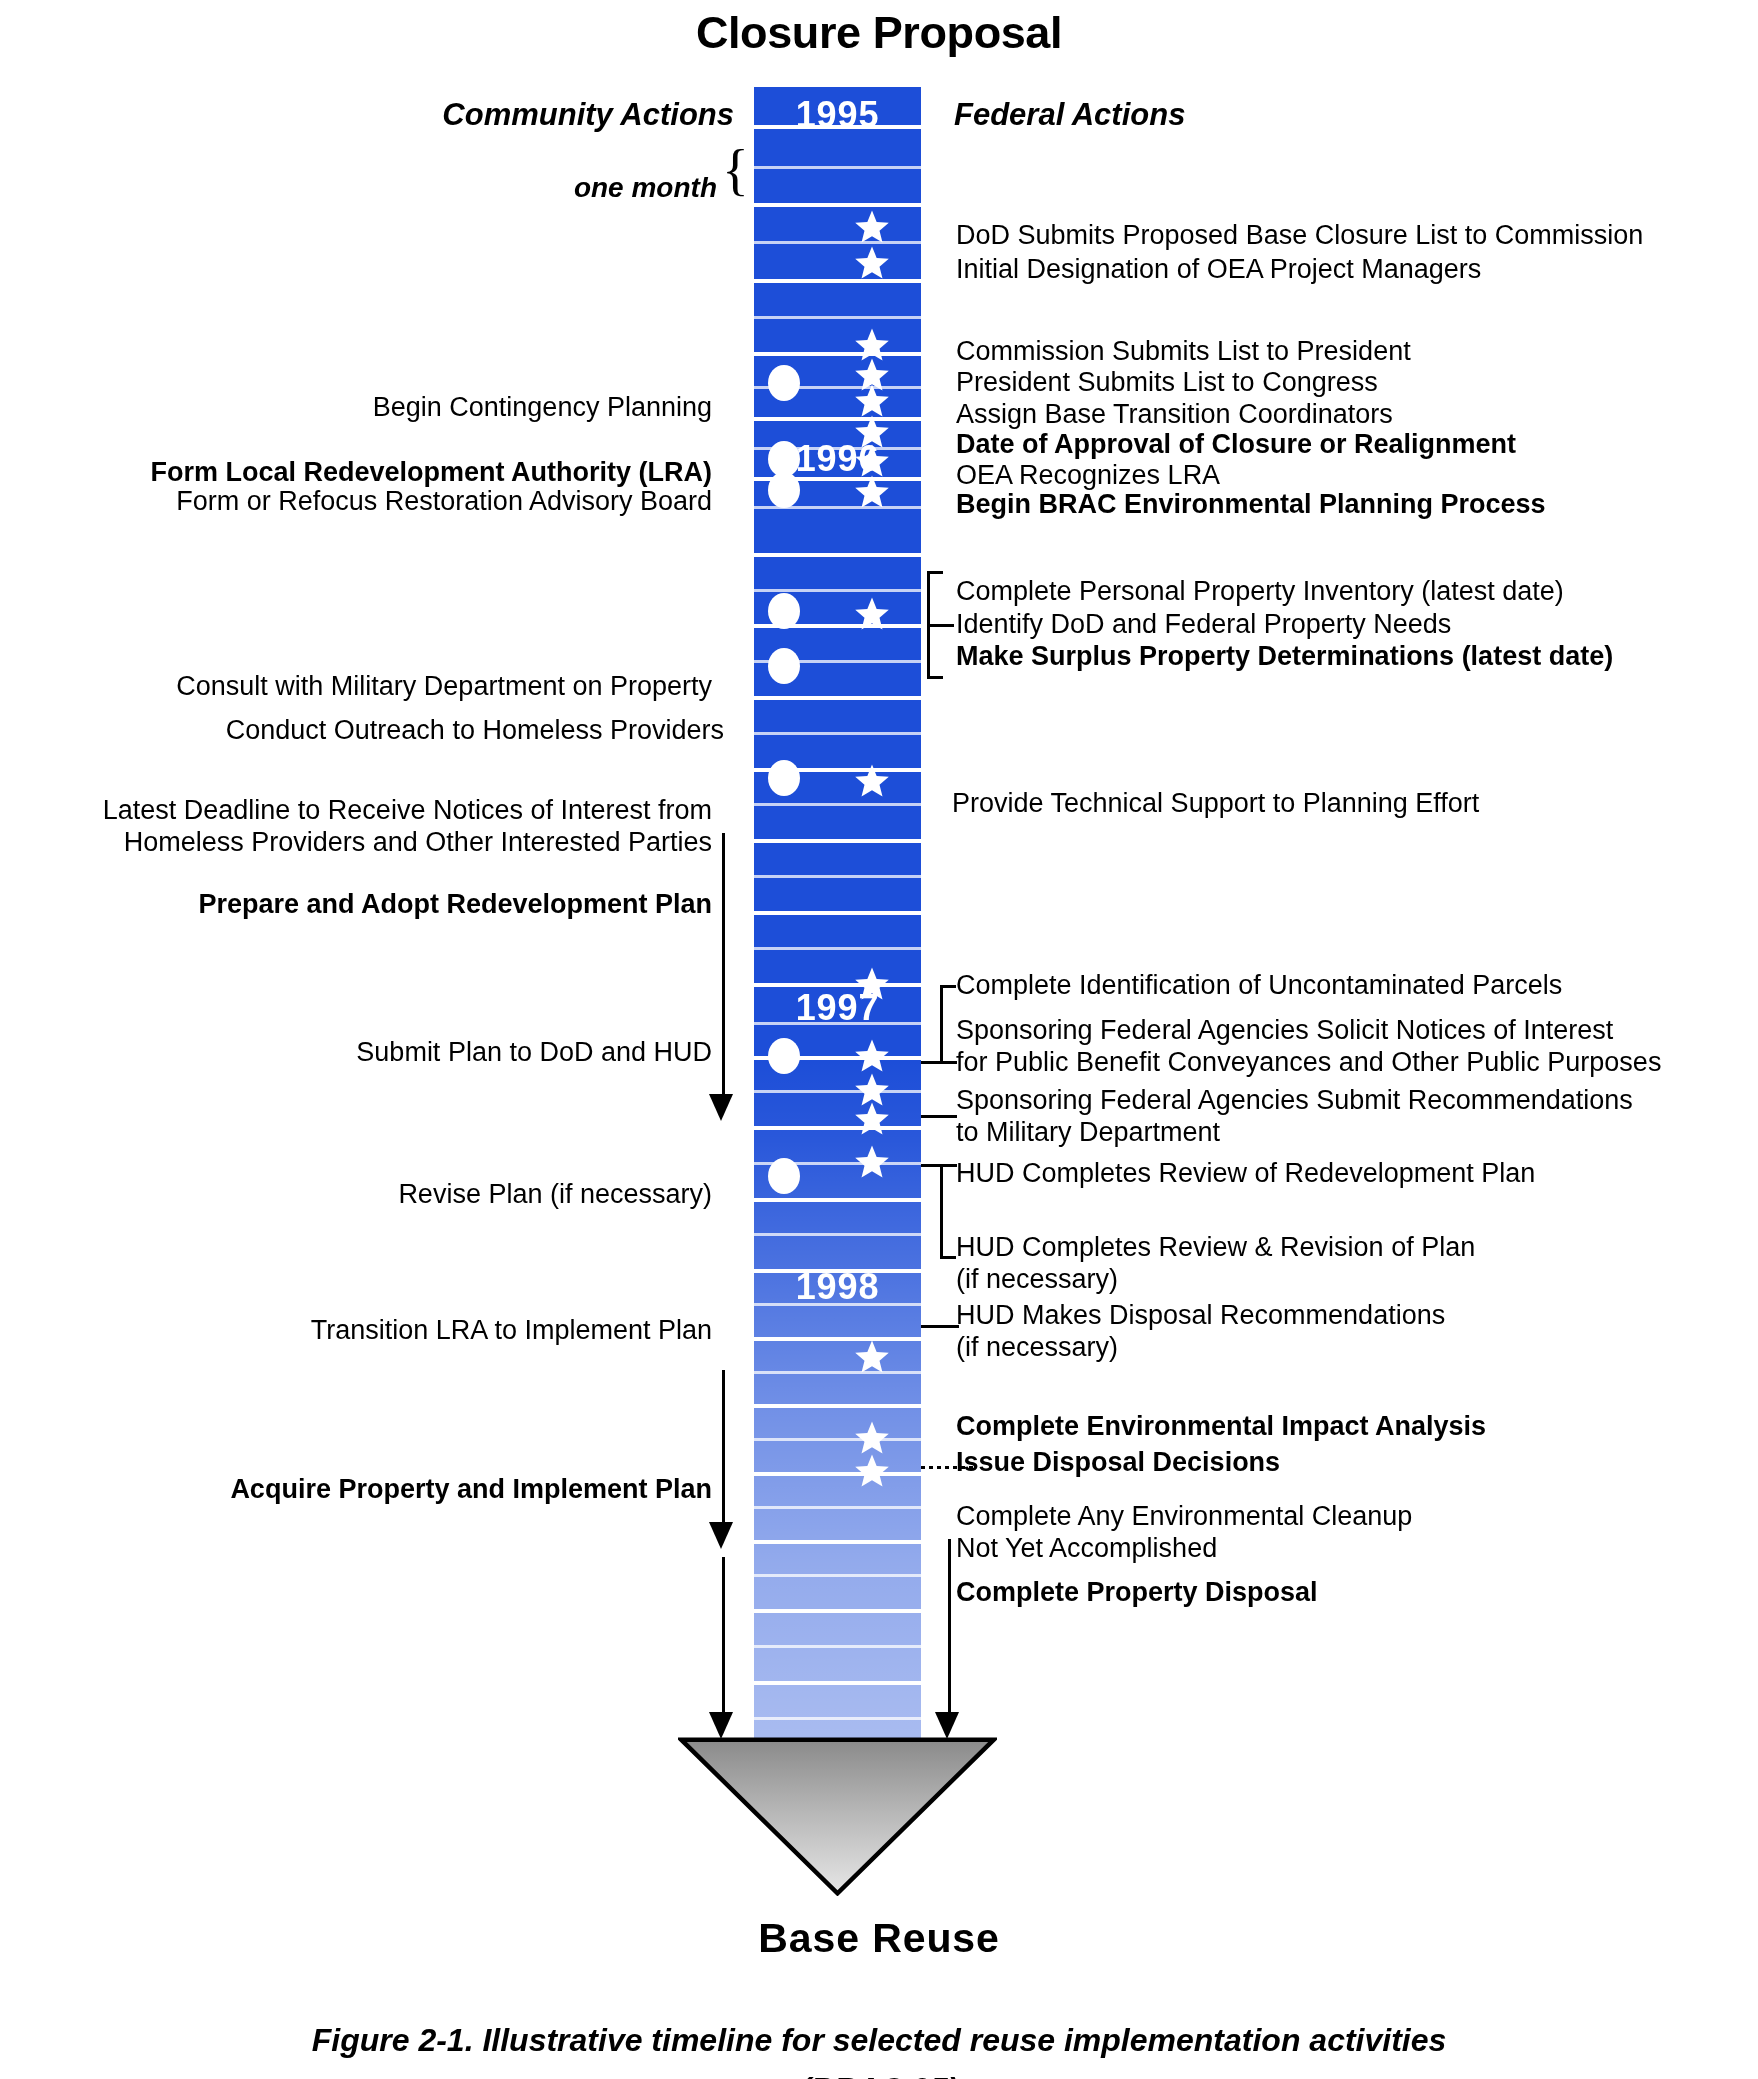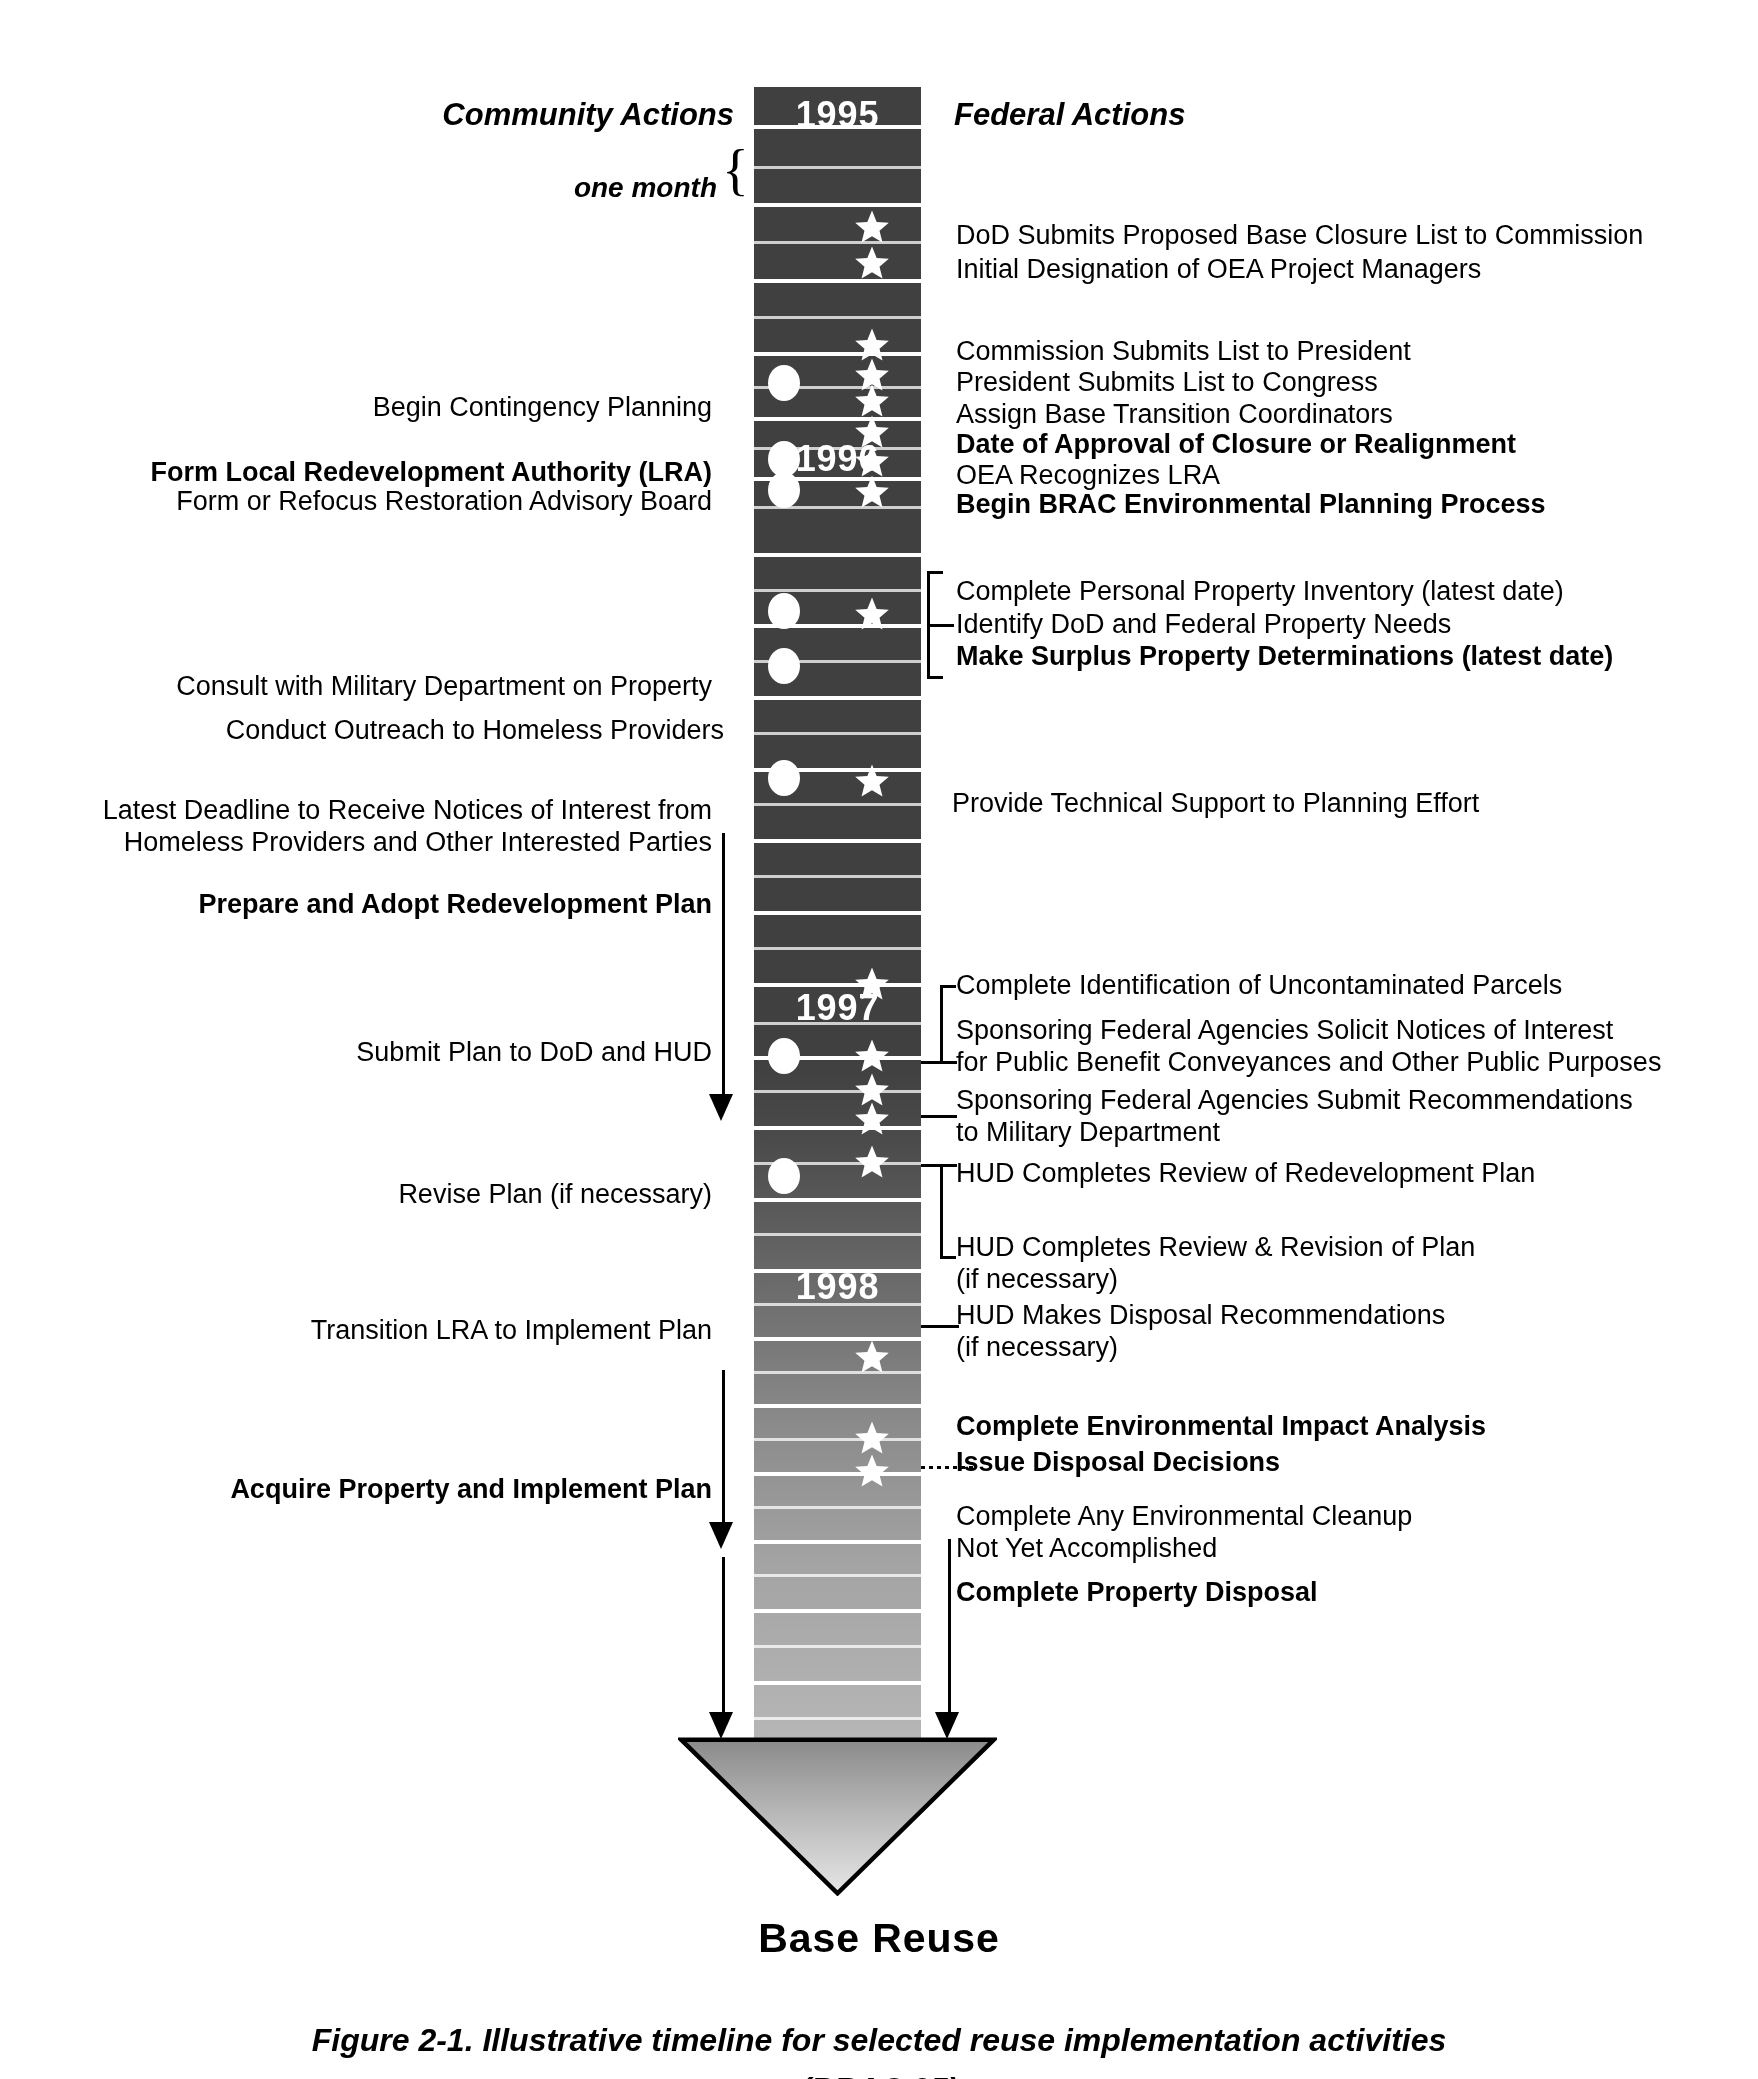--- a/index.html
+++ b/index.html
@@ -76,21 +76,21 @@
     color: #000;
   }
 
   
   #timeline {
     position: absolute;
     left: 754px;
     top: 87px;
     width: 167px;
     height: 1654px;
-    background: #404040;
+    background: #1d4ed8;
     overflow: hidden;
   }
   
   #timeline .fade {
     position: absolute;
     left: 0;
     right: 0;
     bottom: 0;
     height: 681px;
     background: linear-gradient(to bottom,
@@ -189,20 +189,21 @@
     font-size: 56px;
     line-height: 56px;
     font-family: "Liberation Serif", serif;
   }
 </style>
 </head>
 <body>
 
 <div id="page">
 
+  <div class="main-title">Closure Proposal</div>
 
   <div class="col-head left">Community Actions</div>
   <div class="col-head right">Federal Actions</div>
 
   <div id="timeline">
     <div id="ticks-host">
         <div class="tick" style="top: 38px;"></div>
         <div class="tick light" style="top: 79px;"></div>
         <div class="tick" style="top: 116px;"></div>
         <div class="tick light" style="top: 154px;"></div>

